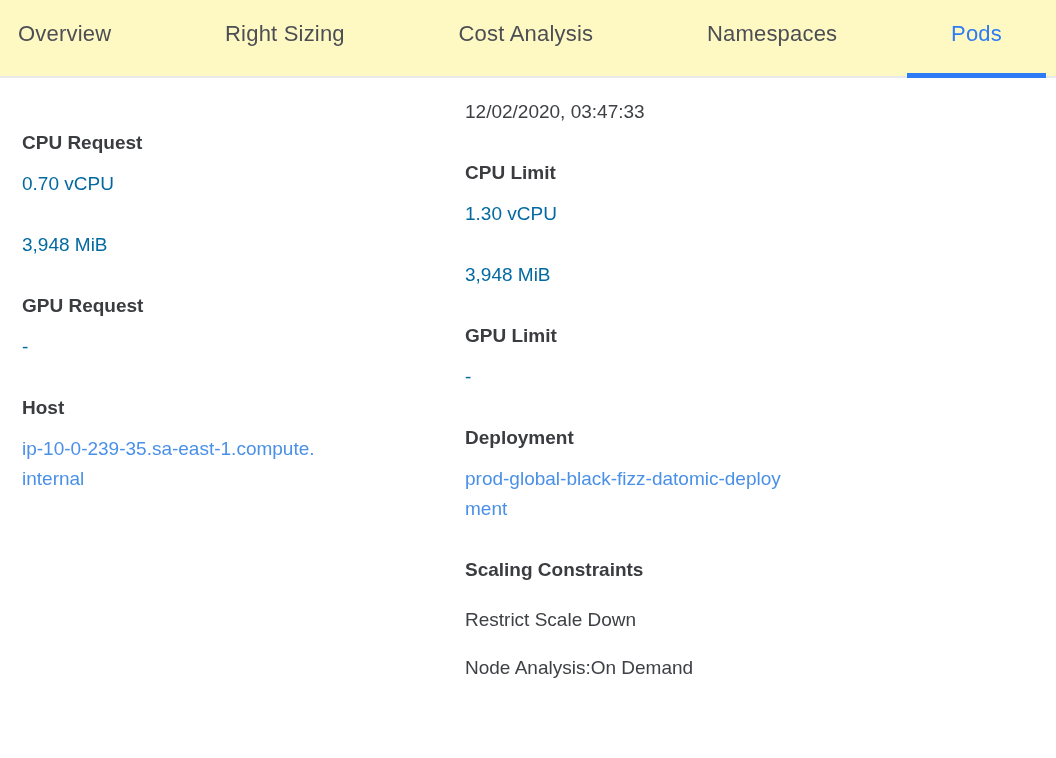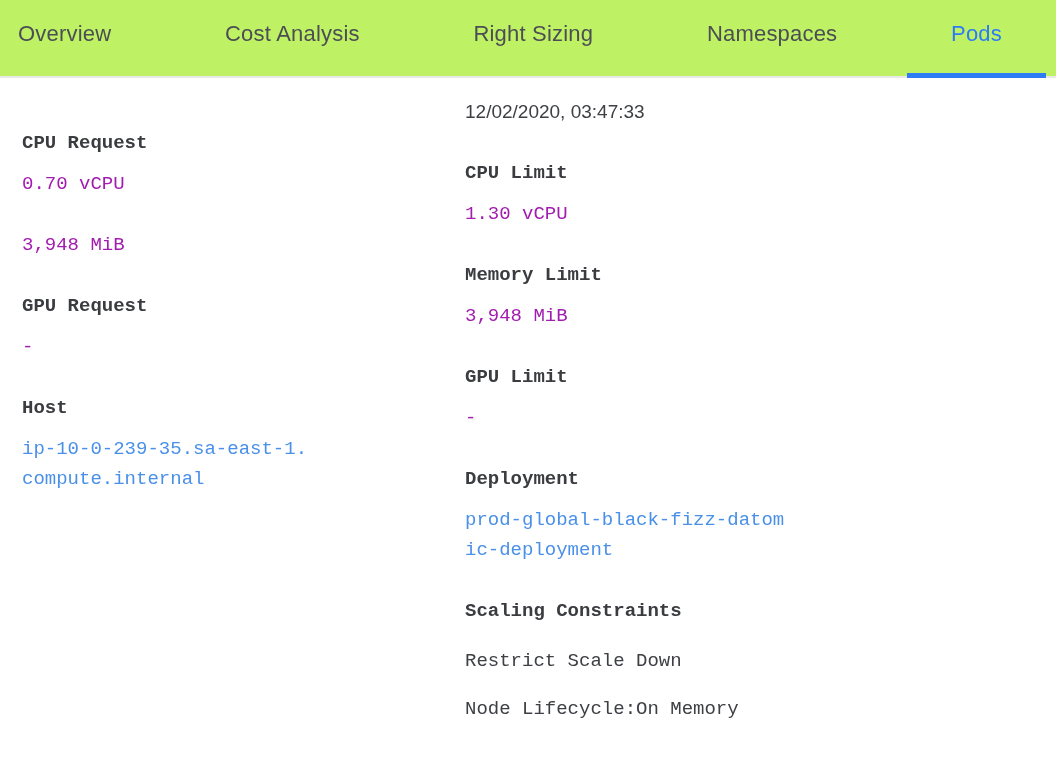--- a/index.html
+++ b/index.html
@@ -9,21 +9,21 @@
     font-family: "Liberation Sans", sans-serif;
     overflow: hidden;
   }
   
   .tabbar {
     display: flex;
     justify-content: space-between;
     align-items: stretch;
     border-bottom: 2px solid #e9e9e9;
     padding-right: 10px;
-    background: #bef264;
+    background: #fef9c3;
   }
   .tab {
     position: relative;
     padding: 20px 44px 28px 44px;
     font-size: 22px;
     line-height: 28px;
     letter-spacing: 0.2px;
     color: #4c4e54;
     cursor: pointer;
     white-space: nowrap;
@@ -48,32 +48,32 @@
     font-size: 19px;
     line-height: 30px;
     color: #3f4045;
   }
   a.link, .link {
     color: #4a90e8;
     text-decoration: none;
     cursor: pointer;
     display: inline-block;
   }
-  .group { margin-top: 31px; font-family: Liberation Mono, monospace; }
+  .group { margin-top: 31px; }
   .field-label {
     font-size: 19px;
     line-height: 30px;
     font-weight: bold;
     color: #3b3c40;
     margin-bottom: 11px;
   }
   .field-value {
     font-size: 19px;
     line-height: 30px;
-    color: #a21caf;
+    color: #0369a1;
   }
   .link-value {
     font-size: 19px;
     line-height: 30px;
     word-break: break-all;
   }
   .host-link { max-width: 295px; }
   .deploy-link { max-width: 325px; }
   .group.scaling .field-label { margin-bottom: 0; margin-top: 7px; }
   .scale-line {
@@ -82,22 +82,22 @@
     color: #3f4045;
   }
   .scale-line.first { margin-top: 20px; }
   .scale-line.second { margin-top: 18px; }
 </style>
 </head>
 <body>
 
 <nav class="tabbar">
   <div class="tab">Overview</div>
+  <div class="tab">Right Sizing</div>
   <div class="tab">Cost Analysis</div>
-  <div class="tab">Right Sizing</div>
   <div class="tab">Namespaces</div>
   <div class="tab active">Pods</div>
 </nav>
 
 <main class="content">
 
   <div class="col">
 
     <div class="group">
       <div class="field-label">CPU Request</div>
@@ -121,34 +121,33 @@
 
   <div class="col">
     <div class="row-top">12/02/2020, 03:47:33</div>
 
     <div class="group">
       <div class="field-label">CPU Limit</div>
       <div class="field-value">1.30 vCPU</div>
     </div>
 
     <div class="group">
-      <div class="field-label">Memory Limit</div>
       <div class="field-value">3,948 MiB</div>
     </div>
 
     <div class="group">
       <div class="field-label">GPU Limit</div>
       <div class="field-value">-</div>
     </div>
 
     <div class="group">
       <div class="field-label">Deployment</div>
       <a class="link link-value deploy-link">prod-global-black-fizz-datomic-deployment</a>
     </div>
 
     <div class="group scaling">
       <div class="field-label">Scaling Constraints</div>
       <div class="scale-line first">Restrict Scale Down</div>
-      <div class="scale-line second">Node Lifecycle:On Memory</div>
+      <div class="scale-line second">Node Analysis:On Demand</div>
     </div>
   </div>
 
 </main>
 
 </body></html>

